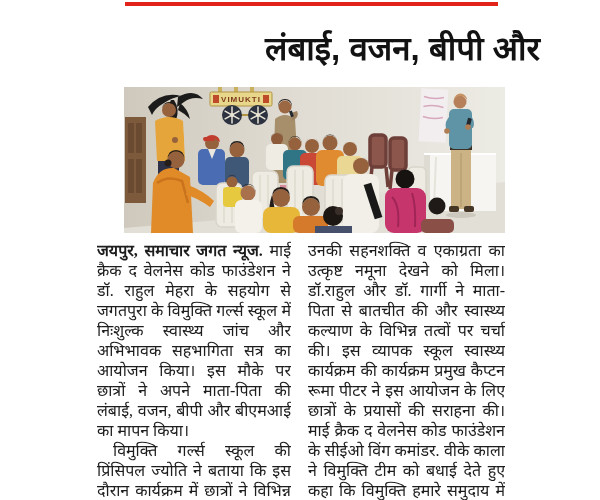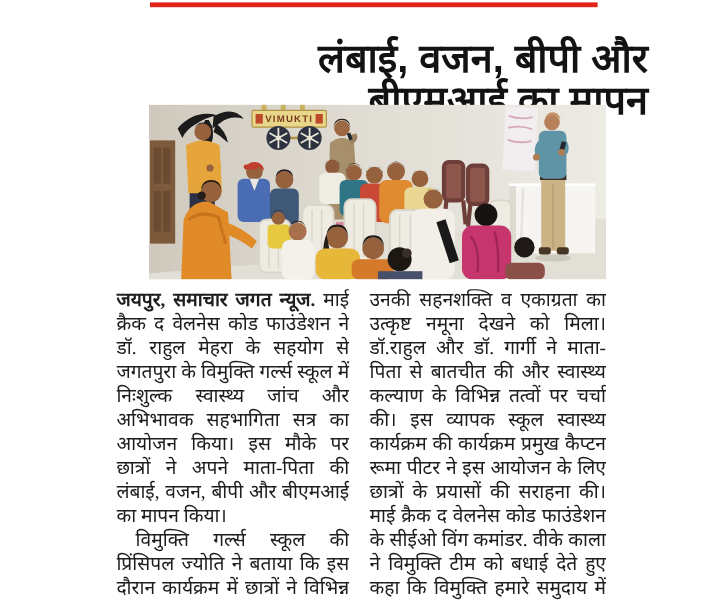--- a/index.html
+++ b/index.html
@@ -39,21 +39,20 @@
     font-size:8px; font-weight:bold; letter-spacing:1px;
   }
 </style>
 </head>
 <body>
 
 <div class="red-rule"></div>
 
 <h1 class="headline">
   <span>लंबाई, वजन, बीपी और</span><br>
-  <span>बीएमआई का मापन</span>
 </h1>
 
 <div class="photo">
   <svg viewBox="0 0 381 146" preserveAspectRatio="none">
     <defs>
       <linearGradient id="wallGrad" x1="0" y1="0" x2="1" y2="0">
         <stop offset="0" stop-color="#cfc9bd"></stop>
         <stop offset="0.45" stop-color="#e0dcd3"></stop>
         <stop offset="1" stop-color="#ecebe4"></stop>
       </linearGradient>

